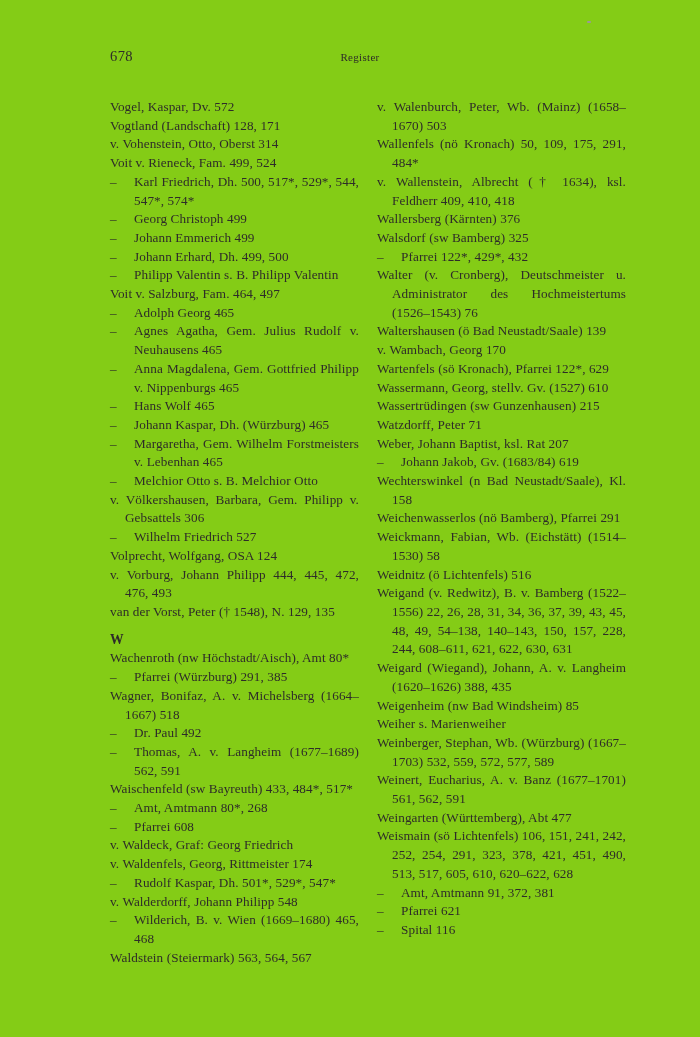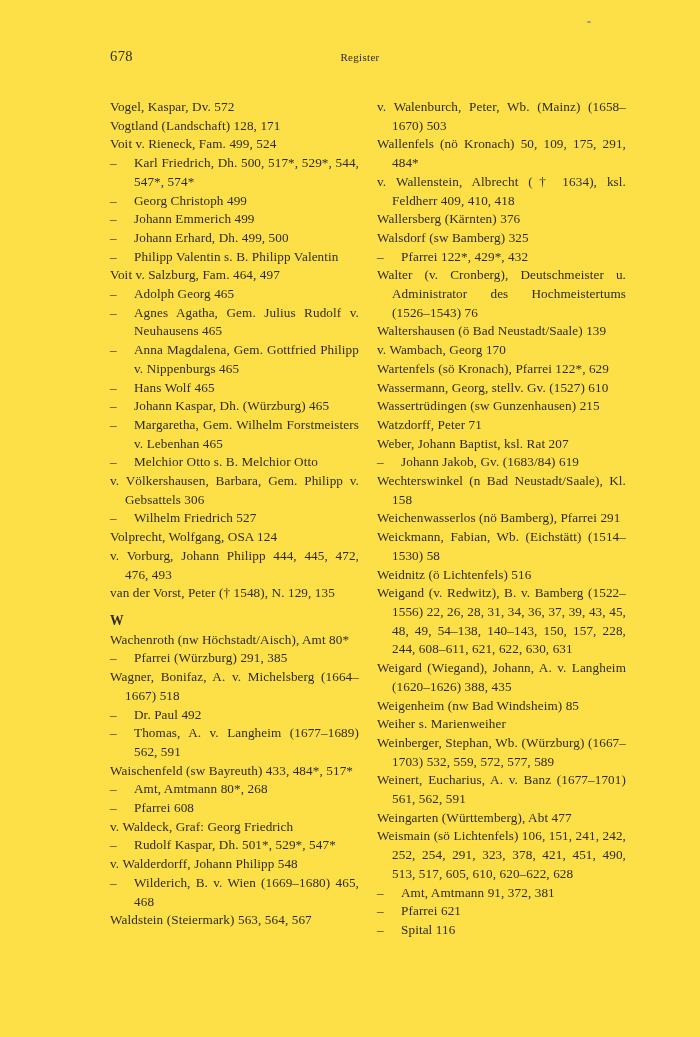--- a/index.html
+++ b/index.html
@@ -4,21 +4,21 @@
 <style>
   html, body {
     margin: 0;
     padding: 0;
     background: #f4f4f2;
   }
   .page {
     position: relative;
     width: 700px;
     height: 1037px;
-    background: #fde047;
+    background: #84cc16;
     font-family: "Liberation Serif", serif;
     color: #2e2c29;
     overflow: hidden;
   }
   .page-header {
     position: absolute;
     left: 110px;
     top: 48px;
     width: 514px;
     height: 20px;
@@ -90,20 +90,21 @@
 <div class="page">
   <div class="page-header">
     <span class="page-number">678</span>
     <span class="running-title">Register</span>
   </div>
   <div class="speck"></div>
   <div class="columns">
     <div class="column">
         <p class="entry">Vogel, Kaspar, Dv. 572</p>
         <p class="entry">Vogtland (Landschaft) 128, 171</p>
+        <p class="entry">v. Vohenstein, Otto, Oberst 314</p>
         <p class="entry">Voit v. Rieneck, Fam. 499, 524</p>
         <p class="entry sub"><span class="dash">–</span>Karl Friedrich, Dh. 500, 517*, 529*, 544, 547*, 574*</p>
         <p class="entry sub"><span class="dash">–</span>Georg Christoph 499</p>
         <p class="entry sub"><span class="dash">–</span>Johann Emmerich 499</p>
         <p class="entry sub"><span class="dash">–</span>Johann Erhard, Dh. 499, 500</p>
         <p class="entry sub"><span class="dash">–</span>Philipp Valentin s. B. Philipp Valentin</p>
         <p class="entry">Voit v. Salzburg, Fam. 464, 497</p>
         <p class="entry sub"><span class="dash">–</span>Adolph Georg 465</p>
         <p class="entry sub"><span class="dash">–</span>Agnes Agatha, Gem. Julius Rudolf v. Neuhausens 465</p>
         <p class="entry sub"><span class="dash">–</span>Anna Magdalena, Gem. Gottfried Philipp v. Nippenburgs 465</p>
@@ -119,20 +120,21 @@
         <p class="section-letter">W</p>
         <p class="entry">Wachenroth (nw Höchstadt/Aisch), Amt 80*</p>
         <p class="entry sub"><span class="dash">–</span>Pfarrei (Würzburg) 291, 385</p>
         <p class="entry">Wagner, Bonifaz, A. v. Michelsberg (1664–1667) 518</p>
         <p class="entry sub"><span class="dash">–</span>Dr. Paul 492</p>
         <p class="entry sub"><span class="dash">–</span>Thomas, A. v. Langheim (1677–1689) 562, 591</p>
         <p class="entry">Waischenfeld (sw Bayreuth) 433, 484*, 517*</p>
         <p class="entry sub"><span class="dash">–</span>Amt, Amtmann 80*, 268</p>
         <p class="entry sub"><span class="dash">–</span>Pfarrei 608</p>
         <p class="entry">v. Waldeck, Graf: Georg Friedrich</p>
+        <p class="entry">v. Waldenfels, Georg, Rittmeister 174</p>
         <p class="entry sub"><span class="dash">–</span>Rudolf Kaspar, Dh. 501*, 529*, 547*</p>
         <p class="entry">v. Walderdorff, Johann Philipp 548</p>
         <p class="entry sub"><span class="dash">–</span>Wilderich, B. v. Wien (1669–1680) 465, 468</p>
         <p class="entry">Waldstein (Steiermark) 563, 564, 567</p>
       </div>
     <div class="column">
         <p class="entry">v. Walenburch, Peter, Wb. (Mainz) (1658–1670) 503</p>
         <p class="entry">Wallenfels (nö Kronach) 50, 109, 175, 291, 484*</p>
         <p class="entry">v. Wallenstein, Albrecht († 1634), ksl. Feldherr 409, 410, 418</p>
         <p class="entry">Wallersberg (Kärnten) 376</p>

